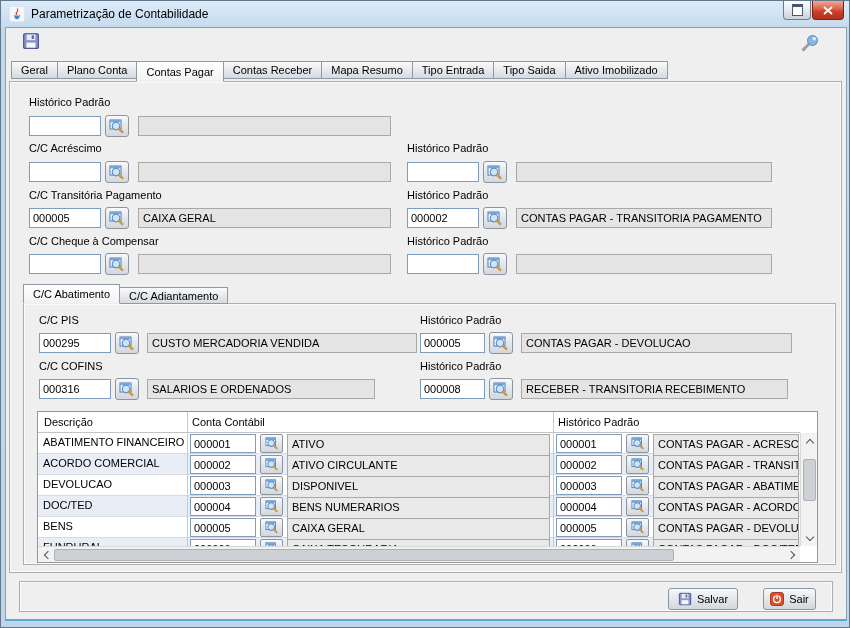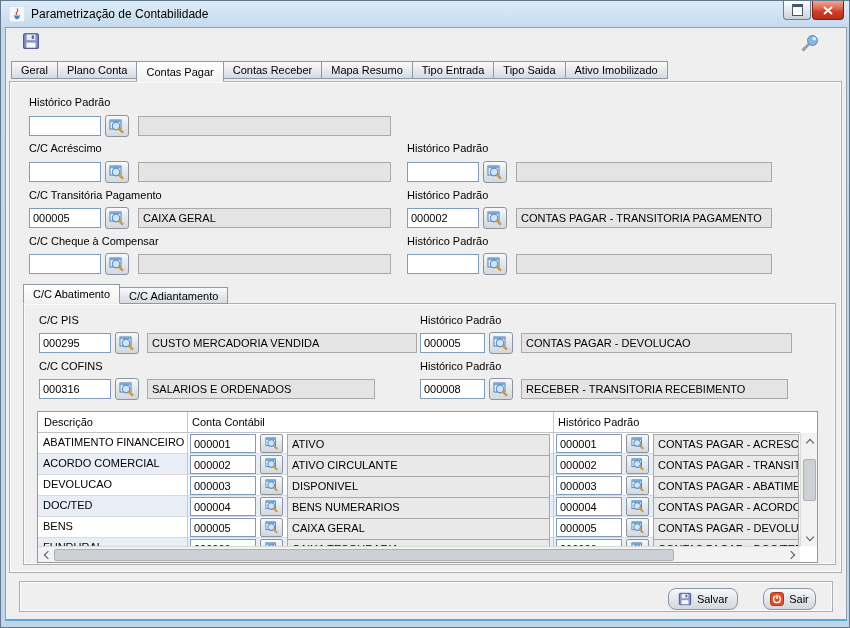--- a/index.html
+++ b/index.html
@@ -55,21 +55,21 @@
   .hscroll{position:absolute;left:0;top:134px;width:762px;height:17px;background:#f2f2f2;border-top:1px solid #d9d9d9;box-sizing:border-box;z-index:9;}
   .sb-btn{position:absolute;display:flex;align-items:center;justify-content:center;cursor:pointer;}
   .chev{width:5px;height:5px;border-right:1px solid #44586e;border-bottom:1px solid #44586e;display:inline-block;}
   .chev.up{transform:rotate(-135deg);margin-top:3px;}
   .chev.down{transform:rotate(45deg);margin-bottom:3px;}
   .chev.left{transform:rotate(135deg);margin-left:3px;}
   .chev.right{transform:rotate(-45deg);margin-right:3px;}
   .thumb{position:absolute;background:#cdd0d5;border:1px solid #aab0b8;border-radius:2px;box-sizing:border-box;cursor:pointer;}
   
   .bottombar{left:18px;top:580px;width:814px;height:31px;}
-  .action-btn{position:absolute;top:587px;height:22px;box-sizing:border-box;border:1px solid #8b95a0;border-radius:8px;cursor:pointer;
+  .action-btn{position:absolute;top:587px;height:22px;box-sizing:border-box;border:1px solid #8b95a0;border-radius:3px;cursor:pointer;
     background:linear-gradient(#f8f9fa,#e5e8ec 45%,#d4d8de);display:flex;align-items:center;justify-content:center;gap:5px;
     font-family:"Liberation Sans",sans-serif;font-size:11px;z-index:4;}
 </style>
 </head>
 <body>
 
 <div class="window">
 
   <div class="titlebar">
     <svg class="title-icon" viewBox="0 0 16 16">

